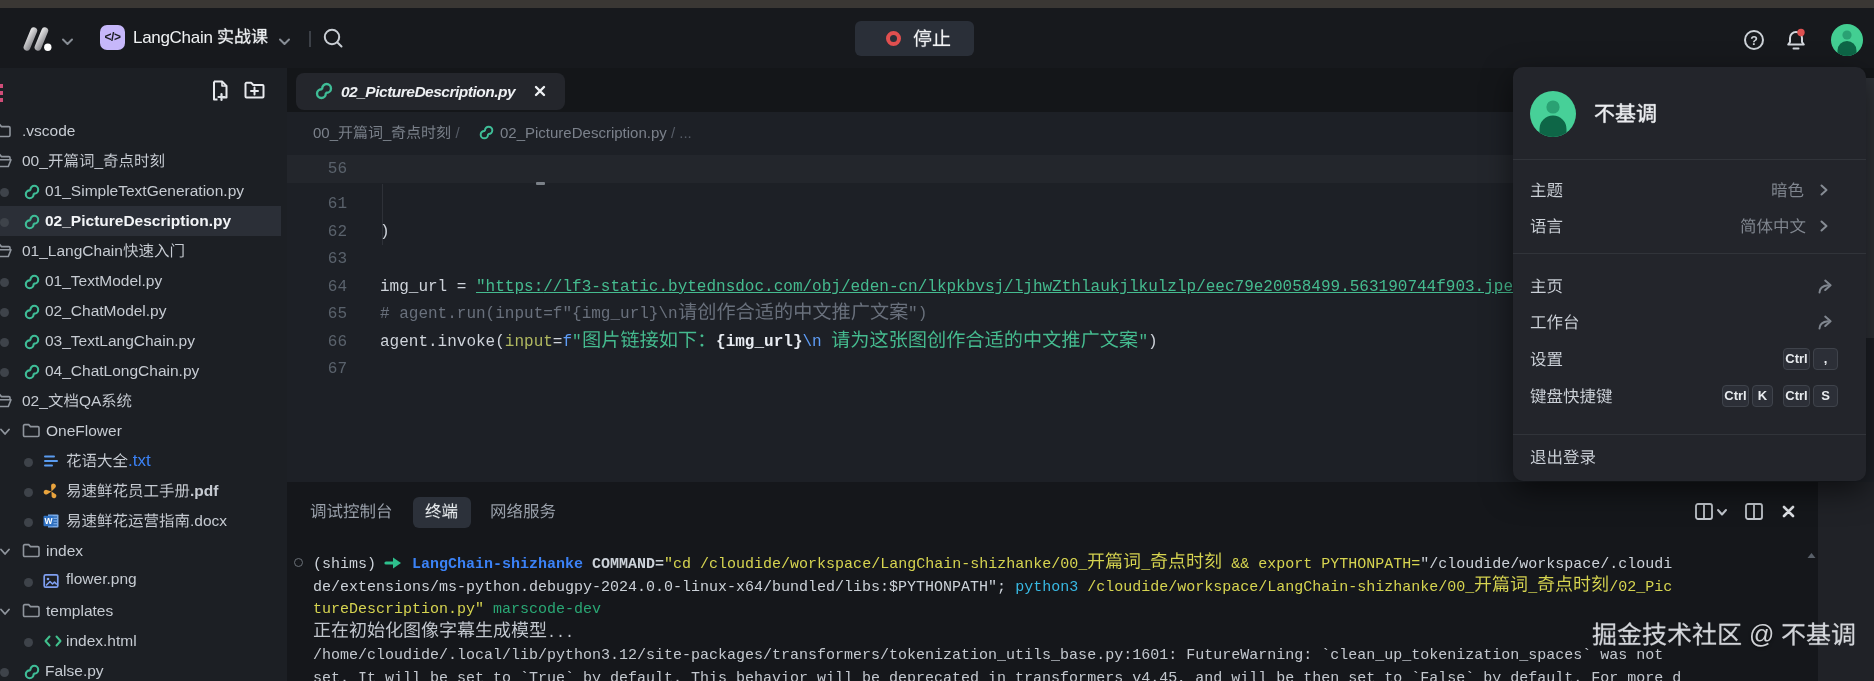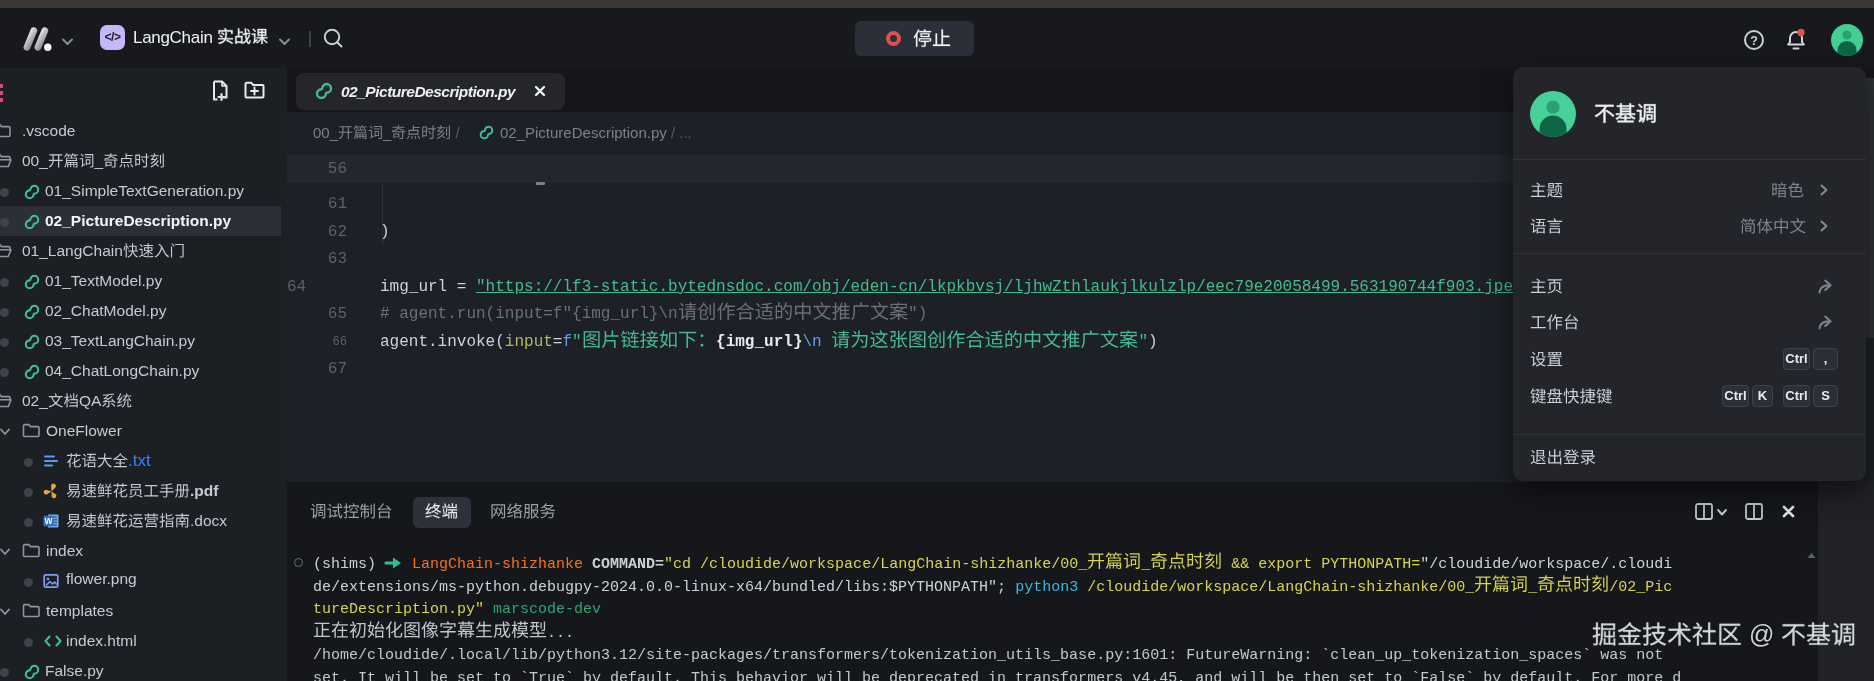--- a/index.html
+++ b/index.html
@@ -428,40 +428,40 @@
 <div class="abs" style="left:213px;top:54px;height:22px;line-height:22px;font-size:15px;color:#7b818b;white-space:nowrap">02_PictureDescription.py<span style="color:#565c66"> / ...</span></div>
 <div class="abs" style="left:0;top:87px;width:1587px;height:28px;background:#23262c"></div>
 <div class="abs" style="left:249px;top:114px;width:9px;height:3px;background:#9aa0a8;border-radius:1px;opacity:.75"></div>
 <div class="abs" style="left:94.5px;top:116px;width:1px;height:61px;background:#2e3138"></div>
 <div class="abs mono" style="left:0;top:88px;width:60px;height:26px;line-height:26px;font-size:16px;color:#5a626c;text-align:right">56</div>
 <div class="abs mono" style="left:0;top:123px;width:60px;height:26px;line-height:26px;font-size:16px;color:#5a626c;text-align:right">61</div>
 <div class="abs mono" style="left:0;top:151px;width:60px;height:26px;line-height:26px;font-size:16px;color:#5a626c;text-align:right">62</div>
       <div class="abs mono" style="left:93px;top:151px;height:26px;line-height:26px;font-size:16px;color:#ced3da;white-space:pre">)</div>
 <div class="abs mono" style="left:0;top:178px;width:60px;height:26px;line-height:26px;font-size:16px;color:#5a626c;text-align:right">63</div>
       <div class="abs mono" style="left:93px;top:178px;height:26px;line-height:26px;font-size:16px;color:#ced3da;white-space:pre"></div>
-<div class="abs mono" style="left:0;top:206px;width:60px;height:26px;line-height:26px;font-size:16px;color:#5a626c;">64</div>
+<div class="abs mono" style="left:0;top:206px;width:60px;height:26px;line-height:26px;font-size:16px;color:#5a626c;text-align:right">64</div>
       <div class="abs mono" style="left:93px;top:206px;height:26px;line-height:26px;font-size:16px;color:#ced3da;white-space:pre">img_url = <span style="color:#45bb8f;text-decoration:underline">"https:<wbr>//lf3-static.bytednsdoc.com/obj/eden-cn/lkpkbvsj/ljhwZthlaukjlkulzlp/eec79e20058499.563190744f903.jpeg</span></div>
 <div class="abs mono" style="left:0;top:233px;width:60px;height:26px;line-height:26px;font-size:16px;color:#5a626c;text-align:right">65</div>
       <div class="abs mono" style="left:93px;top:233px;height:26px;line-height:26px;font-size:16px;color:#ced3da;white-space:pre"><span style="color:#69707c"># agent.run(input=f"{img_url}\n<svg style="vertical-align:-2.7px;overflow:visible;" width="230.4" height="19.2" viewBox="0 0 230.4 19.2">
             <g transform="translate(0,16.51) scale(0.01920)" fill="#69707c">
               <use href="#z8bf7" x="0"></use>
               <use href="#z521b" x="1000"></use>
               <use href="#z4f5c" x="2000"></use>
               <use href="#z5408" x="3000"></use>
               <use href="#z9002" x="4000"></use>
               <use href="#z7684" x="5000"></use>
               <use href="#z4e2d" x="6000"></use>
               <use href="#z6587" x="7000"></use>
               <use href="#z63a8" x="8000"></use>
               <use href="#z5e7f" x="9000"></use>
               <use href="#z6587" x="10000"></use>
               <use href="#z6848" x="11000"></use>
             </g>
           </svg>")</span></div>
-<div class="abs mono" style="left:0;top:261px;width:60px;height:26px;line-height:26px;font-size:12px;color:#5a626c;text-align:right">66</div>
+<div class="abs mono" style="left:0;top:261px;width:60px;height:26px;line-height:26px;font-size:16px;color:#5a626c;text-align:right">66</div>
       <div class="abs mono" style="left:93px;top:261px;height:26px;line-height:26px;font-size:16px;color:#ced3da;white-space:pre">agent.invoke(<span style="color:#b0b860">input</span>=<span style="color:#5e9cf5">f</span><span style="color:#45bb8f">"<svg style="vertical-align:-2.7px;overflow:visible;" width="134.4" height="19.2" viewBox="0 0 134.4 19.2">
             <g transform="translate(0,16.51) scale(0.01920)" fill="#45bb8f">
               <use href="#z56fe" x="0"></use>
               <use href="#z7247" x="1000"></use>
               <use href="#z94fe" x="2000"></use>
               <use href="#z63a5" x="3000"></use>
               <use href="#z5982" x="4000"></use>
               <use href="#z4e0b" x="5000"></use>
               <use href="#zff1a" x="6000"></use>
             </g>
@@ -529,21 +529,21 @@
 <svg class="abs" style="left:1494px;top:22px" width="15" height="15" viewBox="0 0 15 15">
         <path d="M3 3 L12 12 M12 3 L3 12" stroke="#dfe2e7" stroke-width="2.6" stroke-linecap="round"></path>
       </svg>
 <svg class="abs" style="left:1519px;top:69px" width="11" height="9" viewBox="0 0 11 9">
         <path d="M1.5 7 L5.5 2 L9.5 7 z" fill="#596069"></path>
       </svg>
 <div class="abs" style="left:7px;top:76px;width:9px;height:9px;border-radius:50%;border:1.8px solid #6a7077"></div>
 <div class="abs mono" style="left:26px;top:70px;height:23px;line-height:23px;font-size:15px;color:#ccd2d9;white-space:pre">(shims) <svg style="vertical-align:-2px;overflow:visible" width="18" height="14" viewBox="0 0 18 14">
           <path d="M1 7 h9" stroke="#2ec08d" stroke-width="3.2" stroke-linecap="round"></path>
           <path d="M8 1.5 L16 7 L8 12.5 z" fill="#2ec08d"></path>
-        </svg> <span style="color:#f97316;font-weight:normal">LangChain-shizhanke</span> <b>COMMAND=</b><span style="color:#d6d450">"cd /cloudide/workspace/LangChain-shizhanke/00_<svg style="vertical-align:-2.5px;overflow:visible;" width="54.0" height="18.0" viewBox="0 0 54.0 18.0">
+        </svg> <span style="color:#3b82f6;font-weight:bold">LangChain-shizhanke</span> <b>COMMAND=</b><span style="color:#d6d450">"cd /cloudide/workspace/LangChain-shizhanke/00_<svg style="vertical-align:-2.5px;overflow:visible;" width="54.0" height="18.0" viewBox="0 0 54.0 18.0">
             <g transform="translate(0,15.48) scale(0.01800)" fill="#d6d450">
               <use href="#z5f00" x="0"></use>
               <use href="#z7bc7" x="1000"></use>
               <use href="#z8bcd" x="2000"></use>
             </g>
           </svg>_<svg style="vertical-align:-2.5px;overflow:visible;" width="72.0" height="18.0" viewBox="0 0 72.0 18.0">
             <g transform="translate(0,15.48) scale(0.01800)" fill="#d6d450">
               <use href="#z5947" x="0"></use>
               <use href="#z70b9" x="1000"></use>
               <use href="#z65f6" x="2000"></use>

